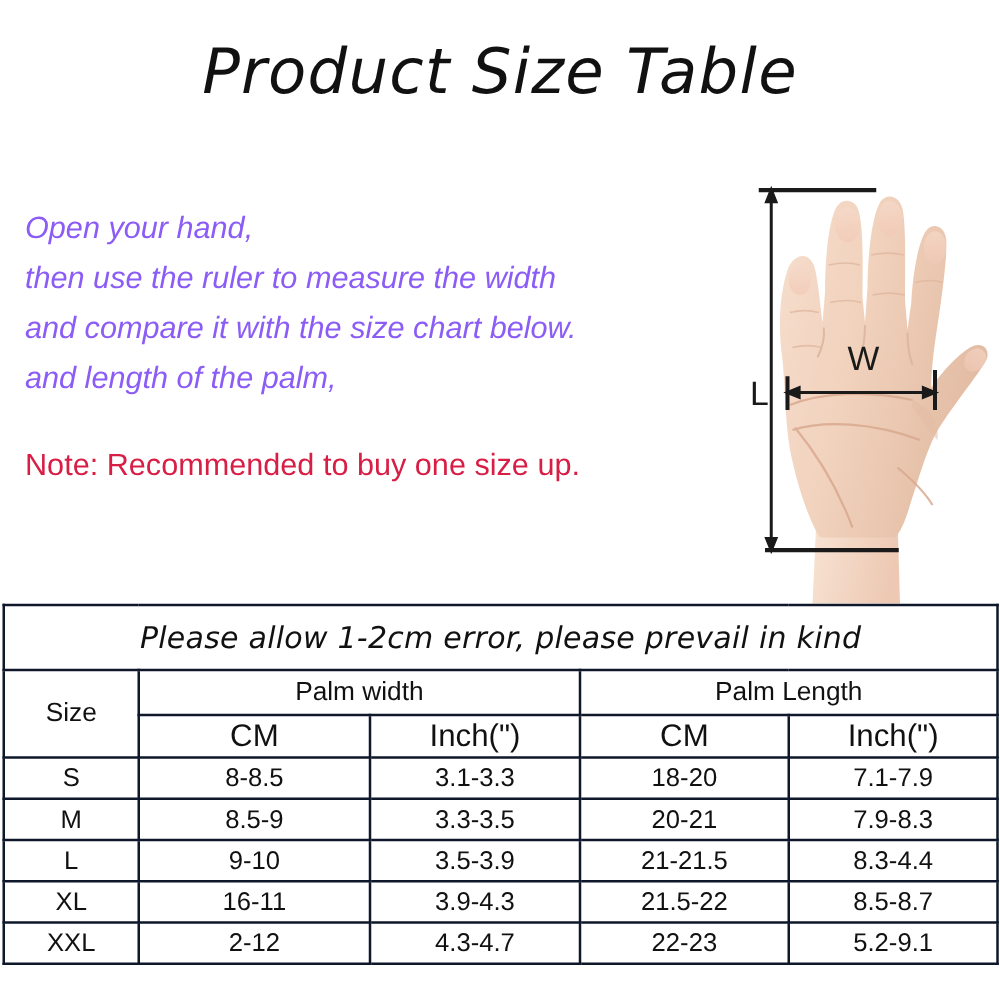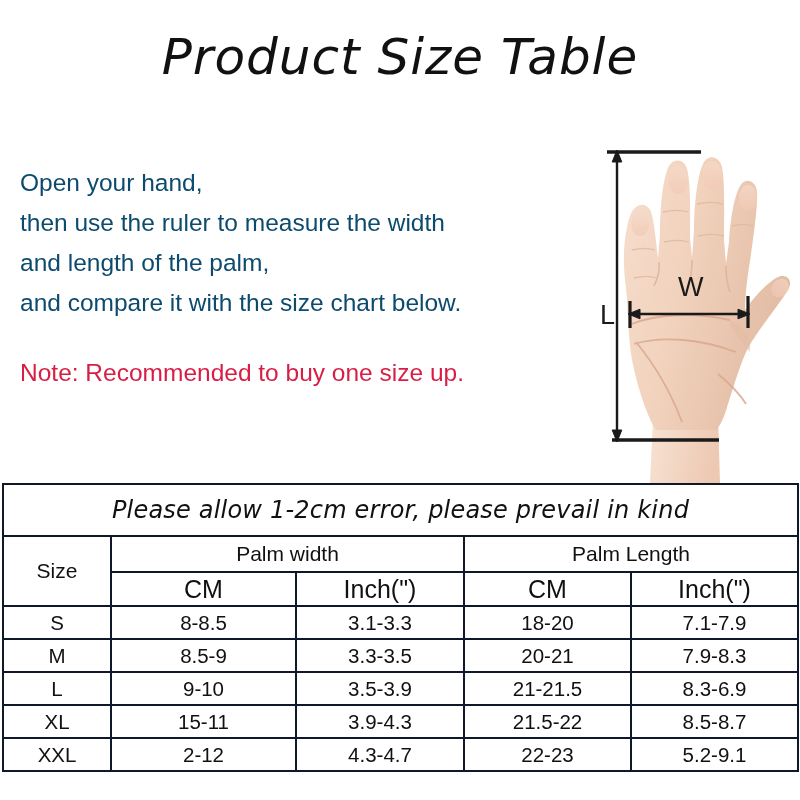--- a/index.html
+++ b/index.html
@@ -44,22 +44,23 @@
   .instructions {
     position: absolute;
     left: 20px;
     top: 163px;
     width: 560px;
   }
   .instructions .line {
     font-family: "Liberation Sans", sans-serif;
     font-size: 24.5px;
     line-height: 40px;
-    color: #0c4a6e;
+    color: #8b5cf6;
     white-space: nowrap;
+    font-style: italic;
   }
   .note {
     position: absolute;
     left: 20px;
     top: 357px;
     font-family: "Liberation Sans", sans-serif;
     font-size: 24.5px;
     line-height: 32px;
     white-space: nowrap;
   }
@@ -125,22 +126,22 @@
 </head>
 <body>
 
 <div id="page">
 
   <div class="title">Product Size Table</div>
 
   <div class="instructions">
     <div class="line">Open your hand,</div>
     <div class="line">then use the ruler to measure the width</div>
+    <div class="line">and compare it with the size chart below.</div>
     <div class="line">and length of the palm,</div>
-    <div class="line">and compare it with the size chart below.</div>
   </div>
   <div class="note" id="note-text" style="color: rgb(216, 30, 69);">Note: Recommended to buy one size up.</div>
 
   <div class="hand-figure">
     <svg width="200" height="345" viewBox="0 0 200 345" xmlns="http://www.w3.org/2000/svg">
       <defs>
         <linearGradient id="skinGrad" x1="0" y1="0" x2="1" y2="0.35">
           <stop offset="0%" stop-color="#F6DECD"></stop>
           <stop offset="45%" stop-color="#F1D2BD"></stop>
           <stop offset="100%" stop-color="#E3BCA4"></stop>
@@ -275,25 +276,25 @@
         <td>8.5-9</td>
         <td>3.3-3.5</td>
         <td>20-21</td>
         <td>7.9-8.3</td>
       </tr>
       <tr>
         <td class="size-cell">L</td>
         <td>9-10</td>
         <td>3.5-3.9</td>
         <td>21-21.5</td>
-        <td>8.3-6.9</td>
+        <td>8.3-4.4</td>
       </tr>
       <tr>
         <td class="size-cell">XL</td>
-        <td>15-11</td>
+        <td>16-11</td>
         <td>3.9-4.3</td>
         <td>21.5-22</td>
         <td>8.5-8.7</td>
       </tr>
       <tr>
         <td class="size-cell">XXL</td>
         <td>2-12</td>
         <td>4.3-4.7</td>
         <td>22-23</td>
         <td>5.2-9.1</td>

